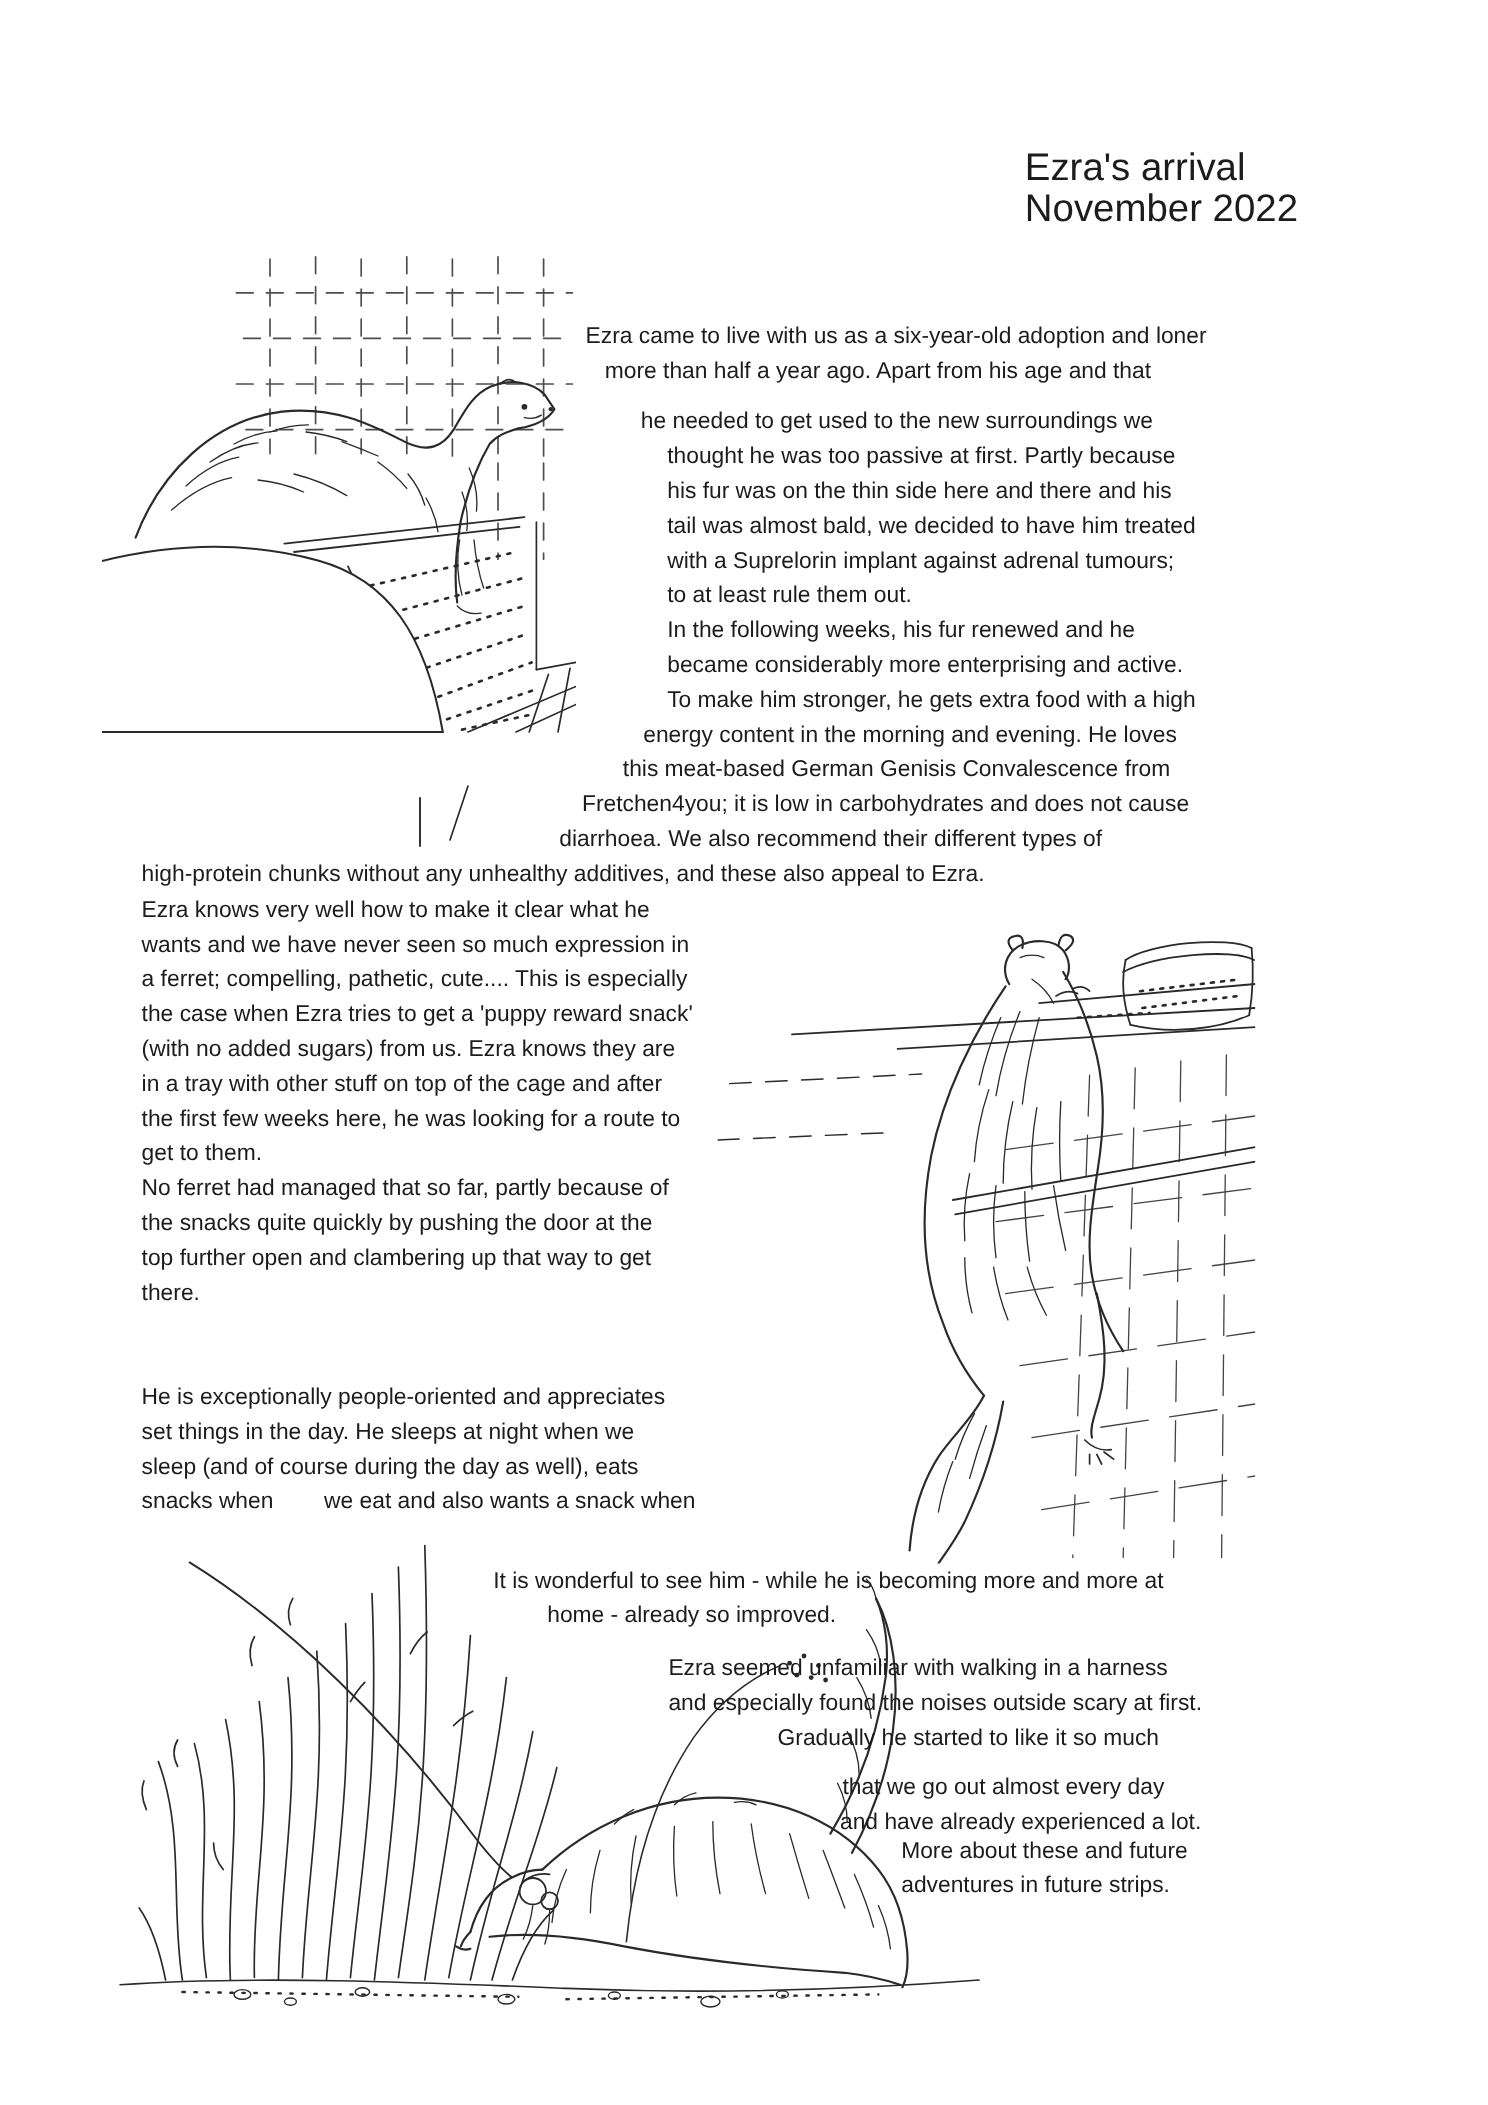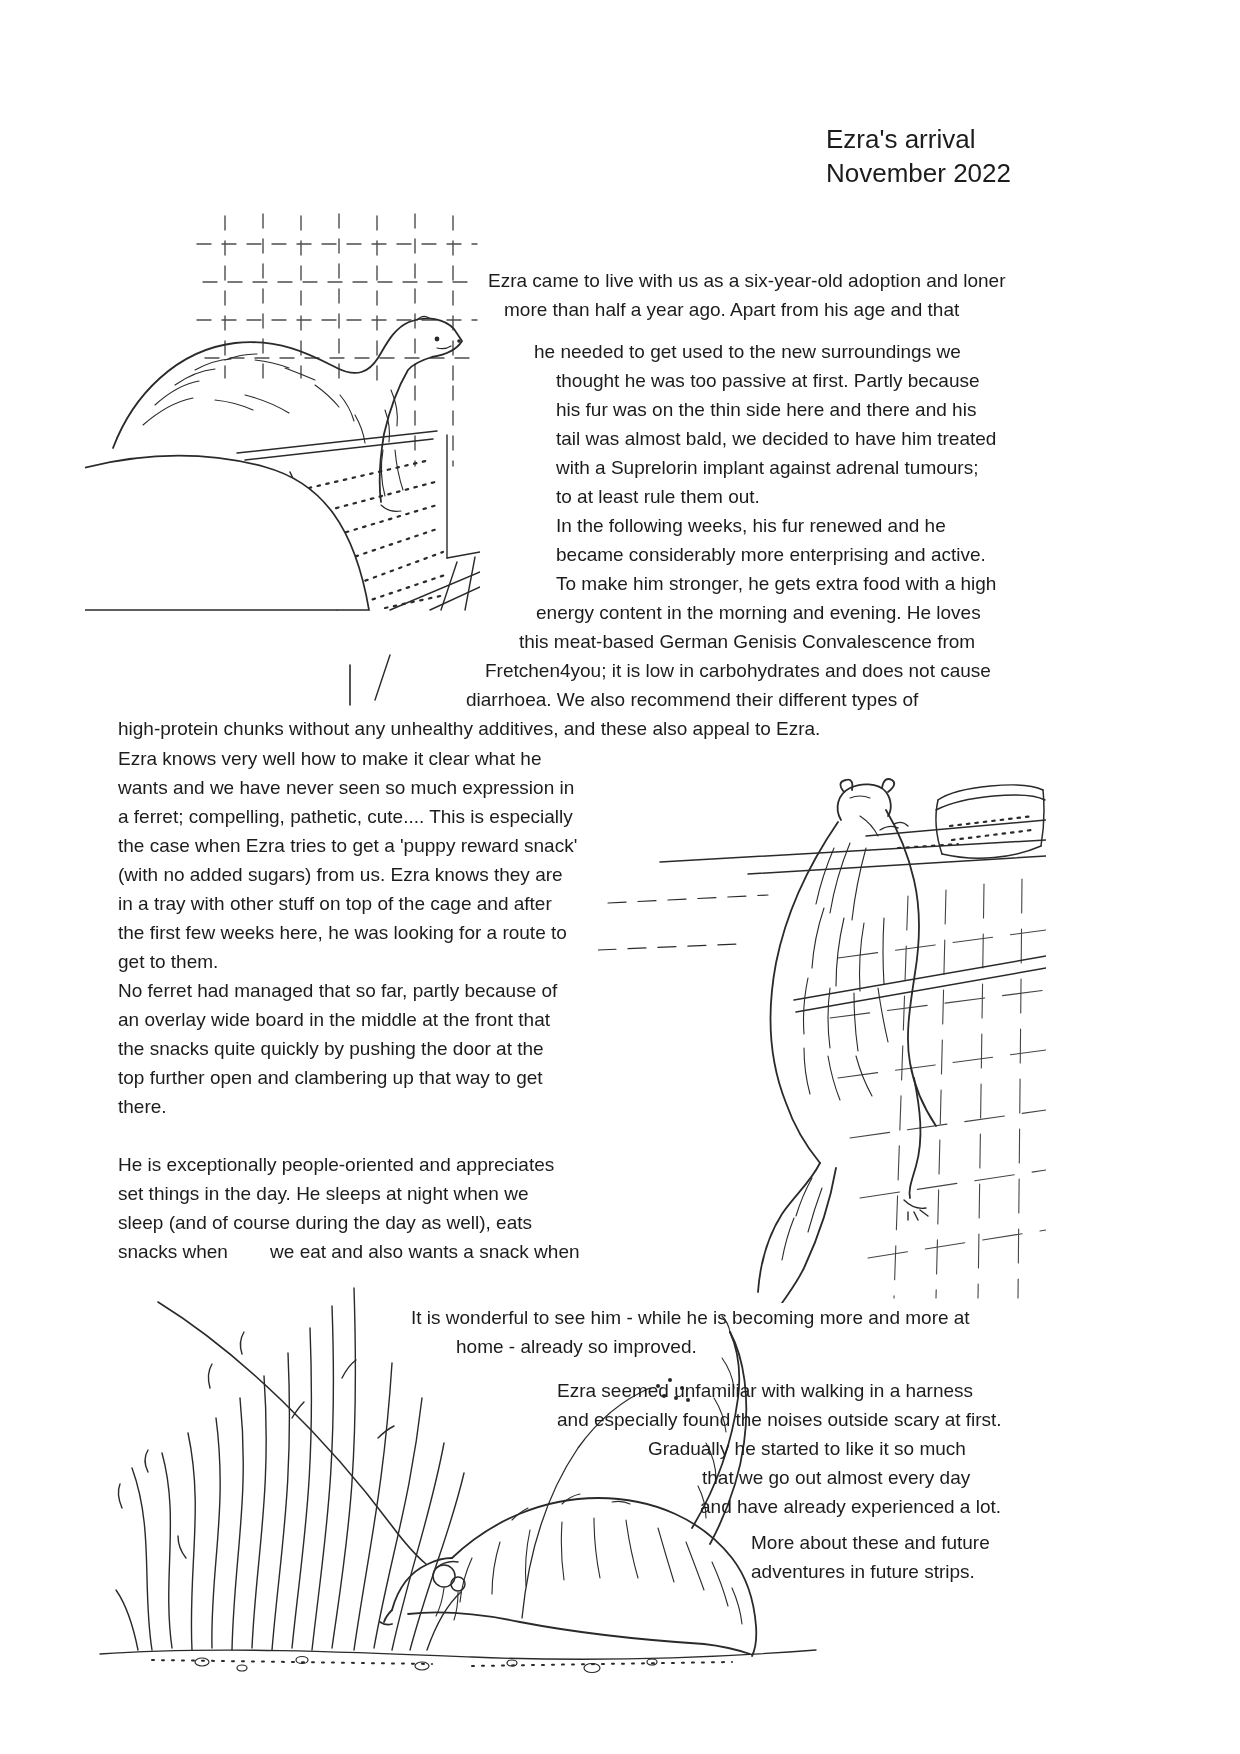--- a/index.html
+++ b/index.html
@@ -8,42 +8,42 @@
     width:1240px;height:1754px;
     background:#ffffff;
     margin:0 auto;
     font-family:"Liberation Sans","DejaVu Sans",sans-serif;
     color:#1c1c1c;
     overflow:hidden;
   }
   .tblock{position:absolute;}
   .line{white-space:pre;}
   
-  .title{left:826px;top:122px;font-size:26px;line-height:34px;}
+  .title{left:854px;top:122px;font-size:32px;line-height:34px;}
   
   .para{font-size:19px;line-height:29px;}
   .p1{left:118px;top:266px;width:900px;}
   .p1 .line:nth-child(1){padding-left:370px;}
   .p1 .line:nth-child(2){padding-left:386px;}
   .p1 .line:nth-child(3){padding-left:416px;margin-top:13px;}
   .p1 .line:nth-child(n+4){padding-left:438px;}
   .p2{left:118px;top:511px;width:900px;}
   .p2 .line:nth-child(-n+3){padding-left:438px;}
   .p2 .line:nth-child(4){padding-left:418px;}
   .p2 .line:nth-child(5){padding-left:401px;}
   .p2 .line:nth-child(6){padding-left:367px;}
   .p2 .line:nth-child(7){padding-left:348px;}
   .p3{left:118px;top:744px;width:470px;}
   .p4{left:118px;top:976px;width:470px;}
   .p5{left:118px;top:1150px;width:470px;}
   .p6{left:411px;top:1303px;width:590px;}
   .p6 .line:nth-child(2){padding-left:45px;}
   .p7{left:557px;top:1376px;width:460px;}
   .p7 .line:nth-child(3){padding-left:91px;}
-  .p7 .line:nth-child(4){padding-left:145px;}
+  .p7 .line:nth-child(4){padding-left:145px;margin-top:12px;}
   .p7 .line:nth-child(5){padding-left:143px;}
   .p8{left:751px;top:1528px;width:300px;}
   
   .illus{position:absolute;}
   .illus svg{display:block;}
 </style>
 </head>
 <body>
 
 <div class="page">
@@ -244,21 +244,20 @@
       <div class="line">wants and we have never seen so much expression in</div>
       <div class="line">a ferret; compelling, pathetic, cute.... This is especially</div>
       <div class="line">the case when Ezra tries to get a 'puppy reward snack'</div>
       <div class="line">(with no added sugars) from us. Ezra knows they are</div>
       <div class="line">in a tray with other stuff on top of the cage and after</div>
       <div class="line">the first few weeks here, he was looking for a route to</div>
       <div class="line">get to them.</div>
     </div>
   <div class="tblock para p4">
       <div class="line">No ferret had managed that so far, partly because of</div>
-      <div class="line">an overlay wide board in the middle at the front that</div>
       <div class="line">the snacks quite quickly by pushing the door at the</div>
       <div class="line">top further open and clambering up that way to get</div>
       <div class="line">there.</div>
     </div>
   <div class="tblock para p5">
       <div class="line">He is exceptionally people-oriented and appreciates</div>
       <div class="line">set things in the day. He sleeps at night when we</div>
       <div class="line">sleep (and of course during the day as well), eats</div>
       <div class="line">snacks when        we eat and also wants a snack when</div>
     </div>

